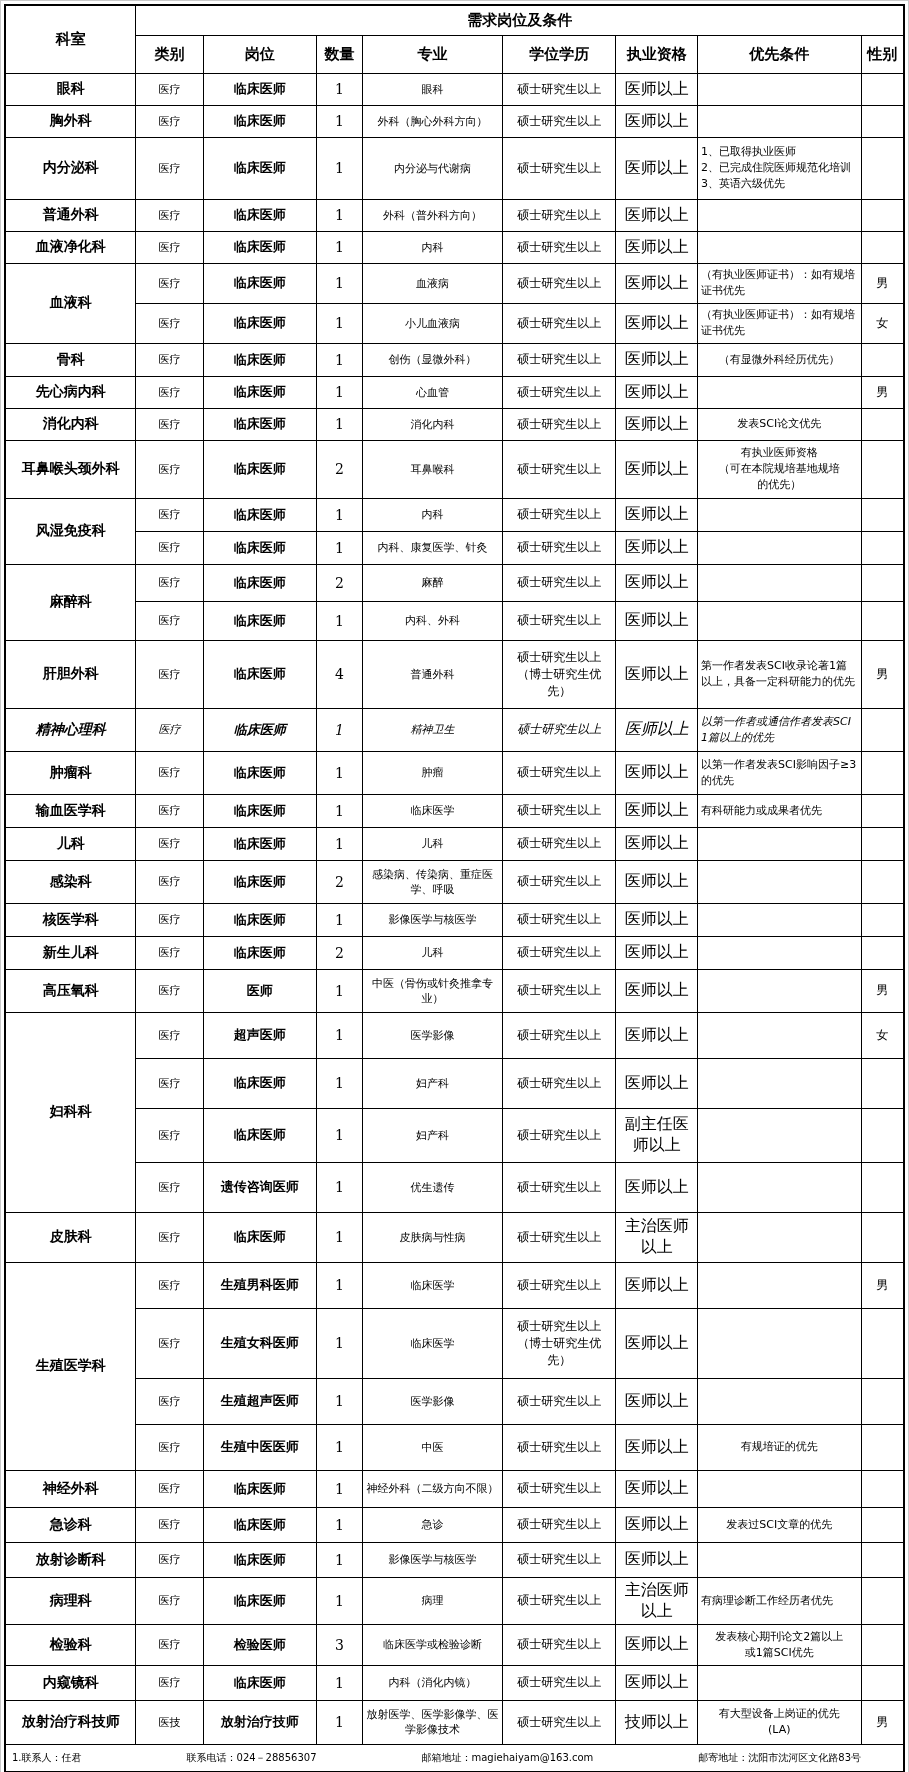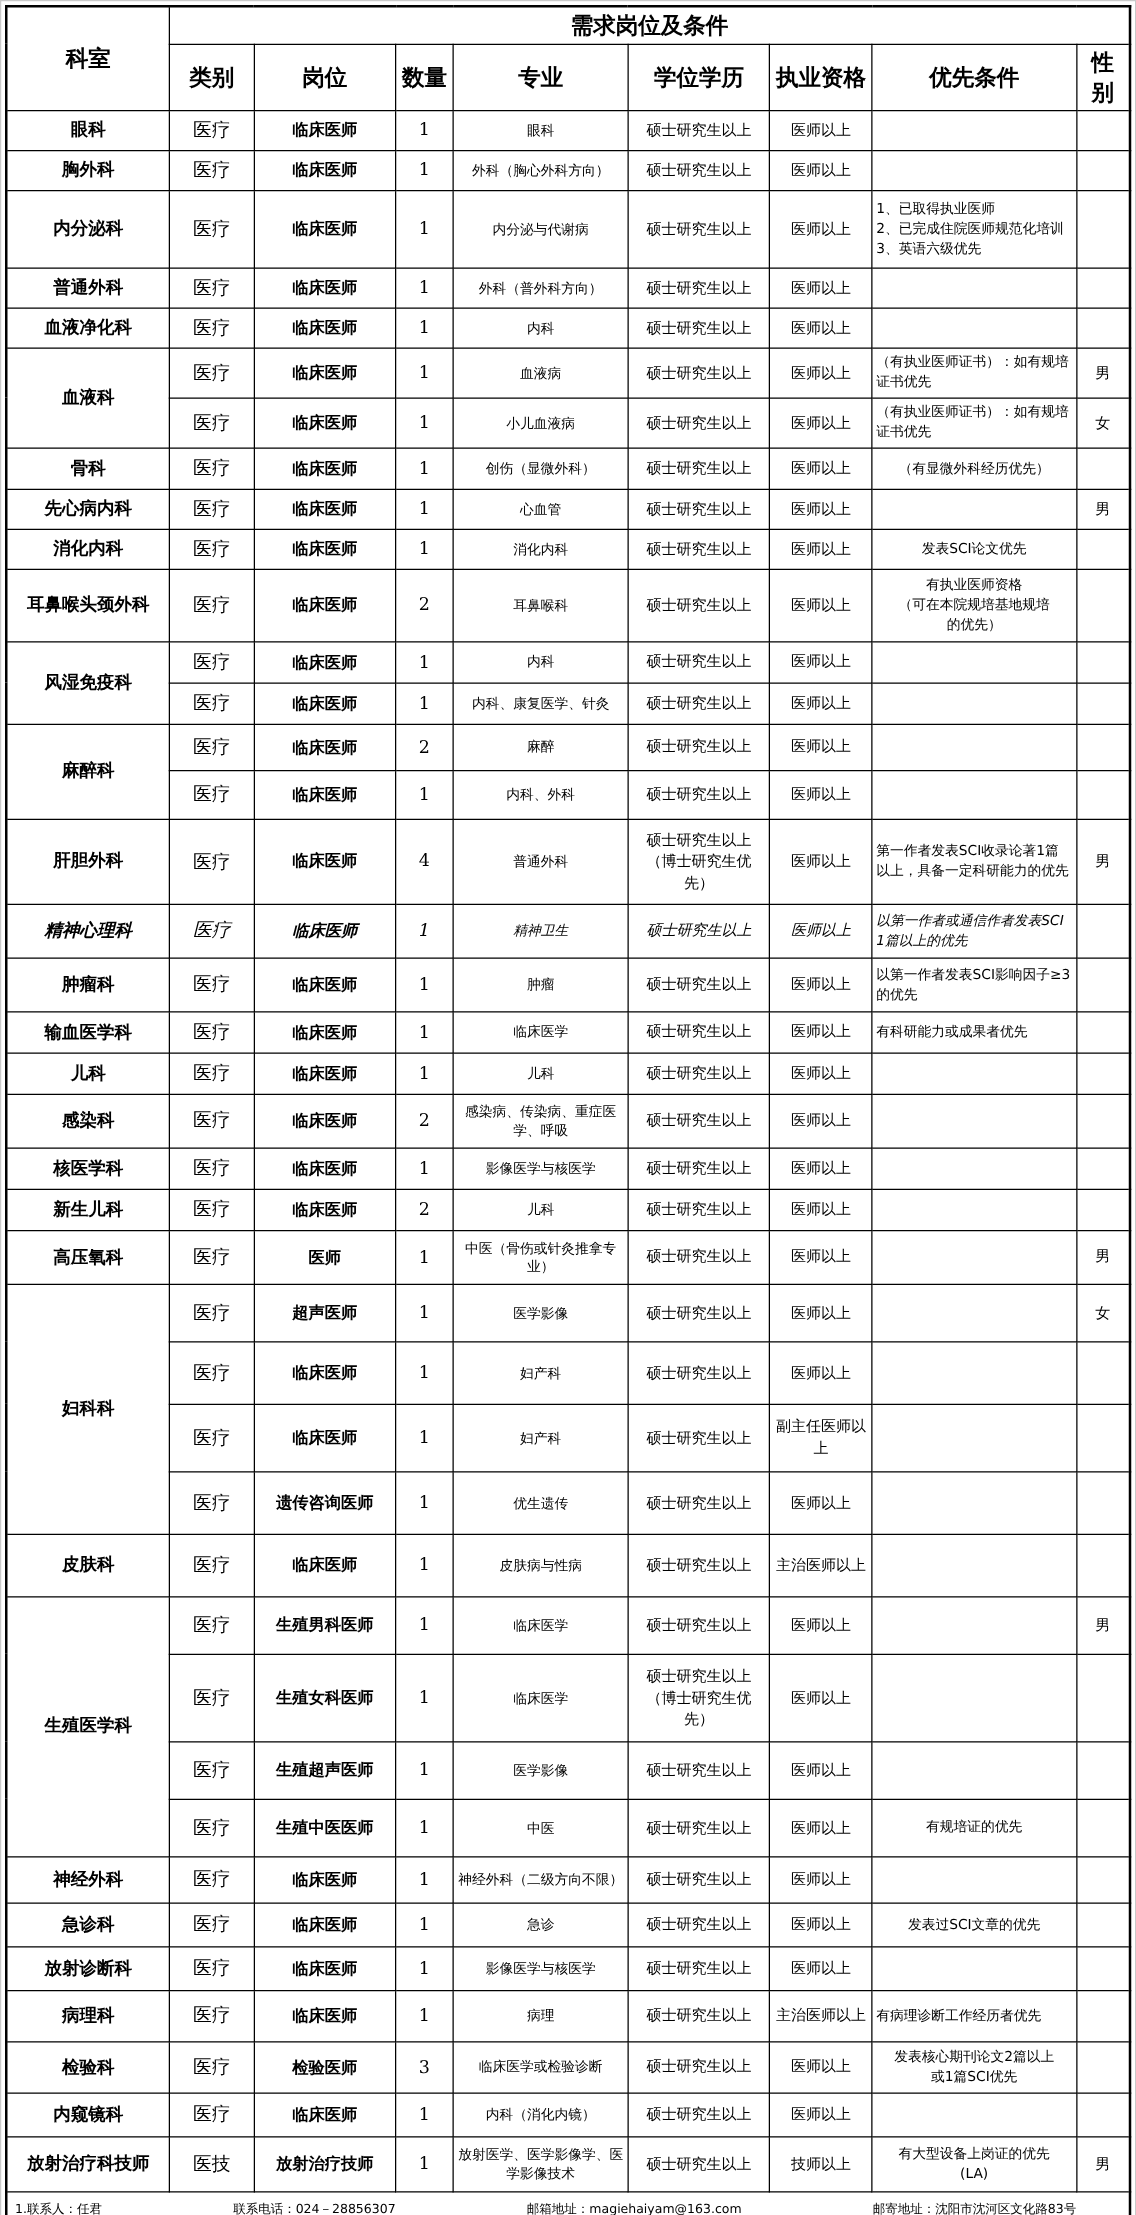--- a/index.html
+++ b/index.html
@@ -27,30 +27,30 @@
   col.c-pri{width:160px;}
   col.c-sex{width:42px;}
   th,td{
     border:1px solid #000;
     text-align:center;
     vertical-align:middle;
     padding:2px 3px;
     overflow:hidden;
     word-break:break-all;
   }
-  th{font-size:18px;font-weight:bold;}
+  th{font-size:15px;font-weight:bold;}
   .h-top{height:30px;}
   .h-sub{height:38px;}
   td.dept{font-size:14px;font-weight:bold;}
-  td.cat{font-size:15px;text-align:center;}
+  td.cat{font-size:11px;text-align:center;}
   td.pos{font-size:13px;font-weight:bold;}
   td.qty{font-size:14px;font-family:"DejaVu Serif",serif;}
   td.major{font-size:11px;}
   td.deg{font-size:12px;}
-  td.qual{font-size:12px;}
+  td.qual{font-size:16px;}
   td.pri{font-size:11px;white-space:pre-line;line-height:1.45;}
   td.pri.left{text-align:left;}
   td.sex{font-size:12px;}
   tr.footer-row td{
     font-size:10px;
     text-align:left;
     padding:6px 6px;
   }
   .contact-line{display:flex;justify-content:space-between;align-items:center;}
   .contact-line span{white-space:nowrap;}

